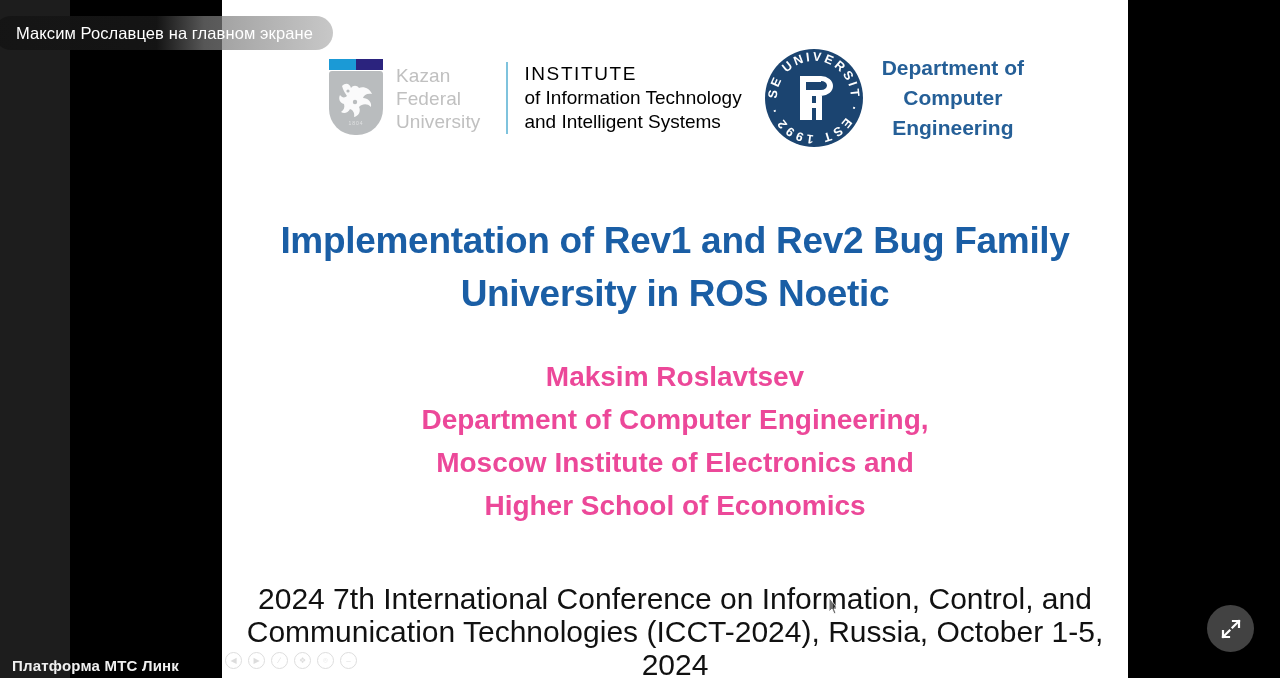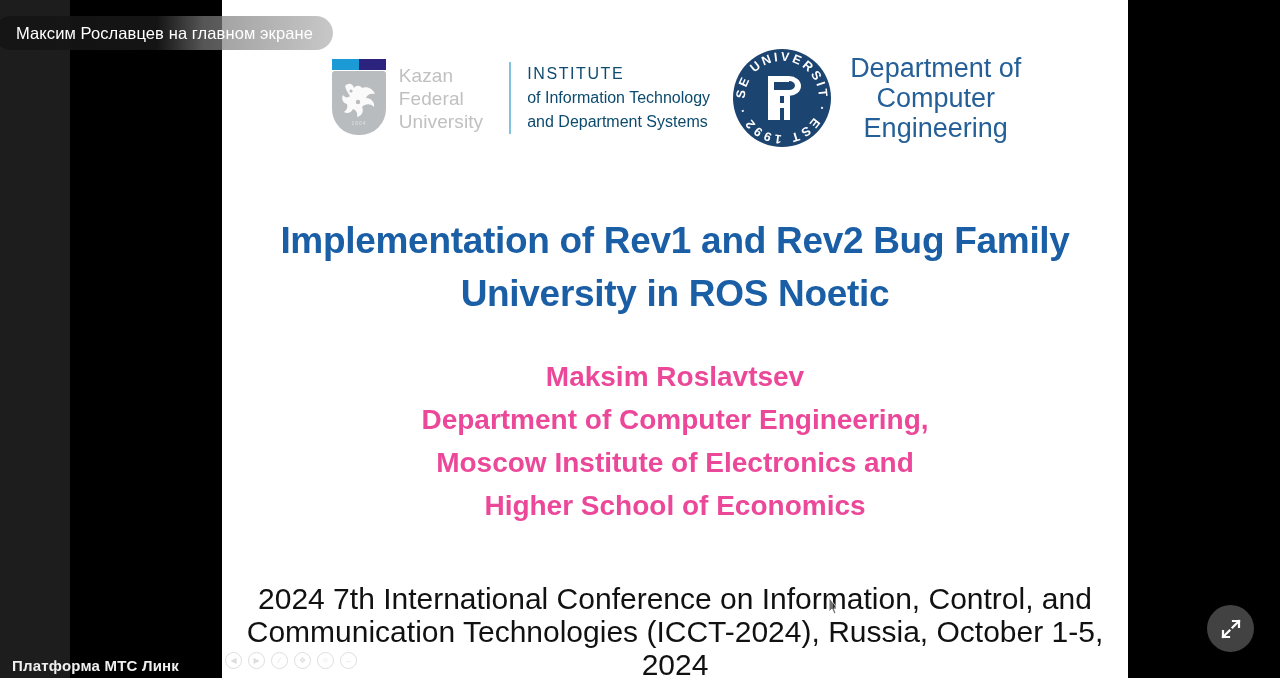--- a/index.html
+++ b/index.html
@@ -61,33 +61,34 @@
   }
   .kfu-shield .body svg { position:absolute; left:7px; top:7px; }
   .kfu-words {
     color:#c0c0c0; font-size:19px; line-height:23px; font-weight:400;
     letter-spacing:.1px; white-space:nowrap;
   }
   .kfu-div {
     width:2px; height:72px; background:#7fc3dd; margin:0 16px 0 4px; flex:0 0 auto;
   }
   .iitis {
-    color:#0c4a6e; font-size:16px; line-height:24px; font-weight:400;
+    color:#000000; font-size:19px; line-height:24px; font-weight:400;
     white-space:nowrap;
   }
   .iitis .cap { letter-spacing:1.6px; }
 
   
   .hse { display:flex; align-items:center; gap:18px; margin-left:22px; }
   .hse-seal {
     position:relative; width:100px; height:100px; flex:0 0 auto;
   }
   .hse-words {
-    color:#255f97; font-size:27px; line-height:30px; text-align:center;
+    color:#255f97; font-size:21px; line-height:30px; text-align:center;
     white-space:nowrap;
+    font-weight:bold;
   }
 
   
   .slide-title {
     position:absolute; left:20px; top:214px; width:866px;
     text-align:center;
     color:#1a5ea5;
     font-size:37px; line-height:53px;
     font-weight:bold;
     letter-spacing:-.3px;
@@ -203,21 +204,21 @@
           <div>Federal</div>
           <div>University</div>
         </div>
       </div>
 
       <div class="kfu-div"></div>
 
       <div class="iitis">
         <div class="cap">INSTITUTE</div>
         <div>of Information Technology</div>
-        <div>and Department Systems</div>
+        <div>and Intelligent Systems</div>
       </div>
 
       <div class="hse">
         <div class="hse-seal">
           <svg width="100" height="100" viewBox="0 0 100 100">
             <circle cx="50" cy="50" r="49" fill="#1b4470"></circle>
             <defs>
               <path id="ringTop" d="M 50,50 m -37,0 a 37,37 0 1,1 74,0" fill="none"></path>
               <path id="ringBot" d="M 50,50 m 37,0 a 37,37 0 1,1 -74,0" fill="none"></path>
             </defs>

